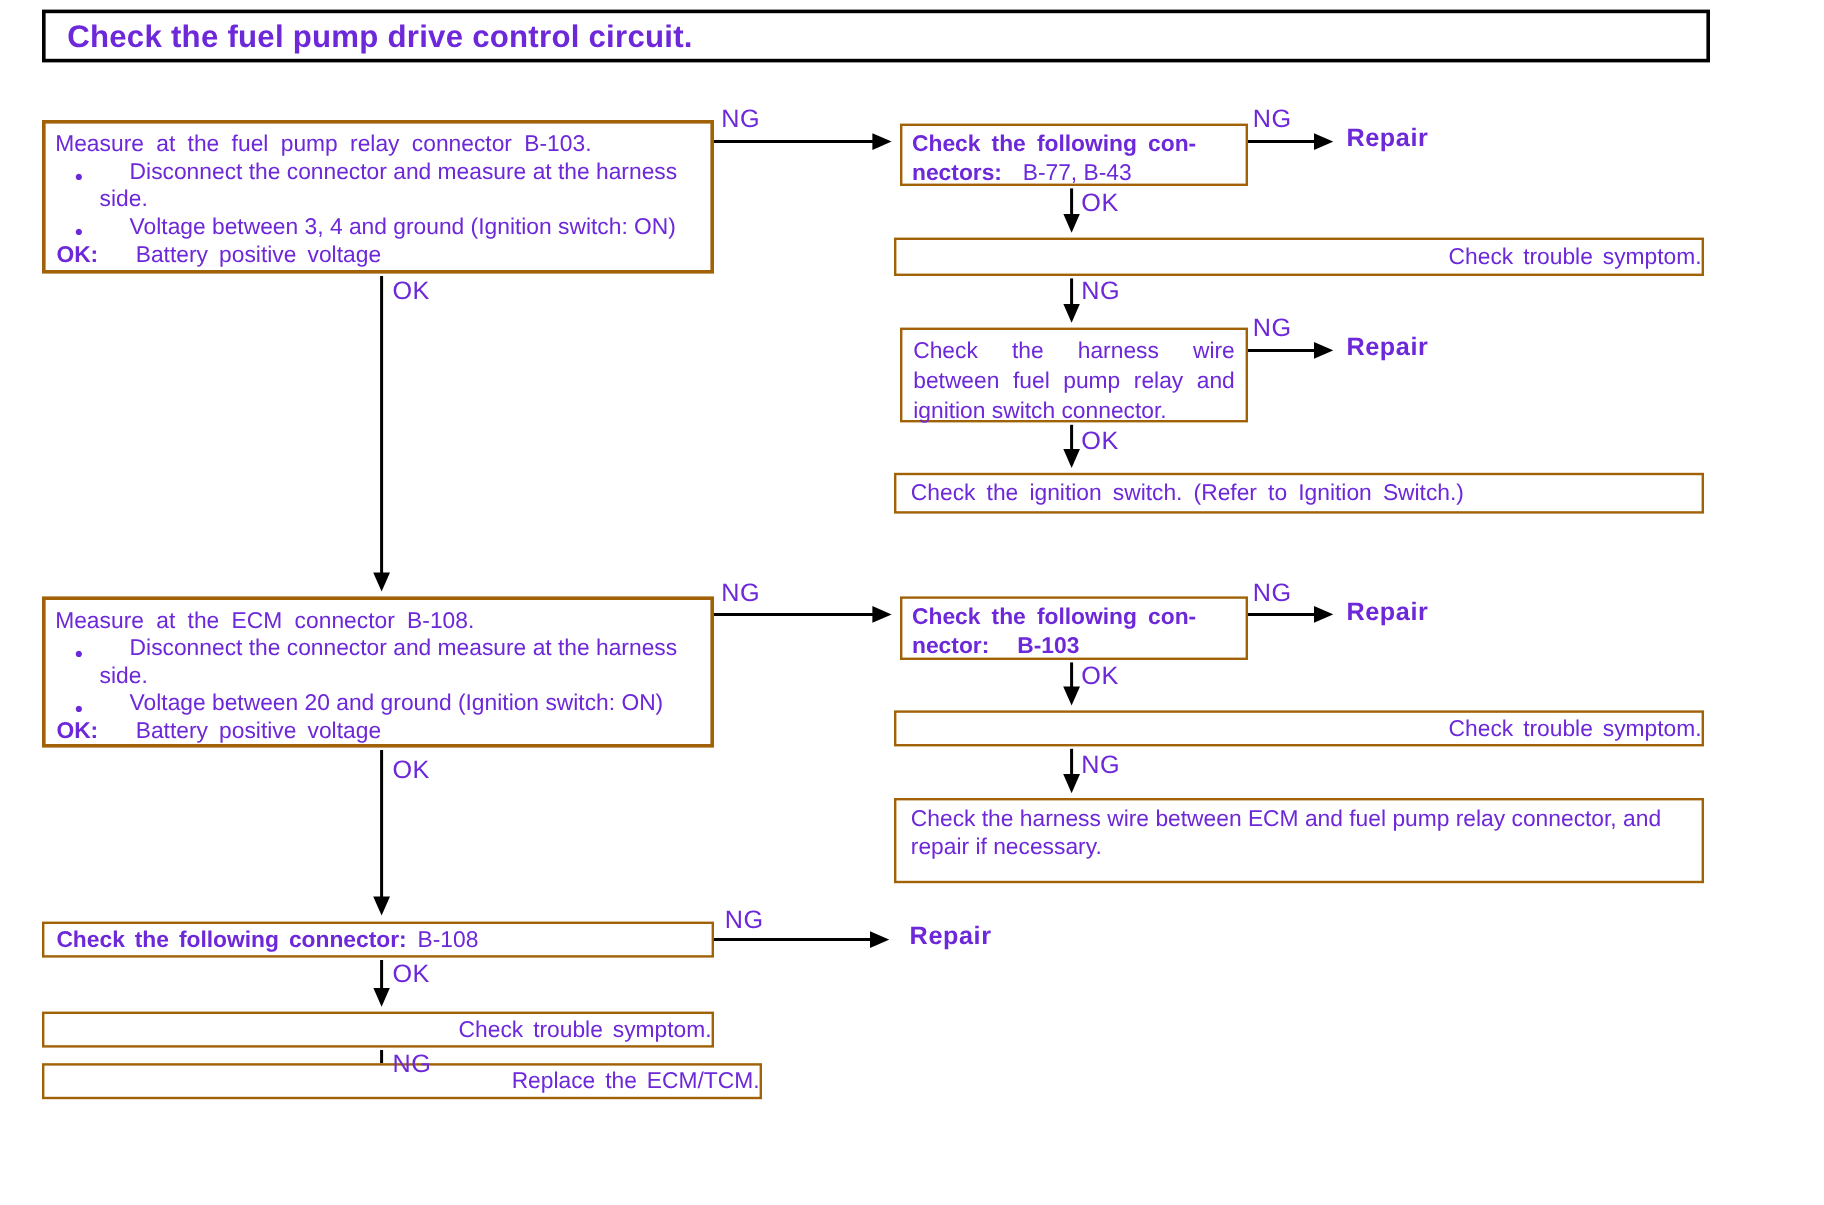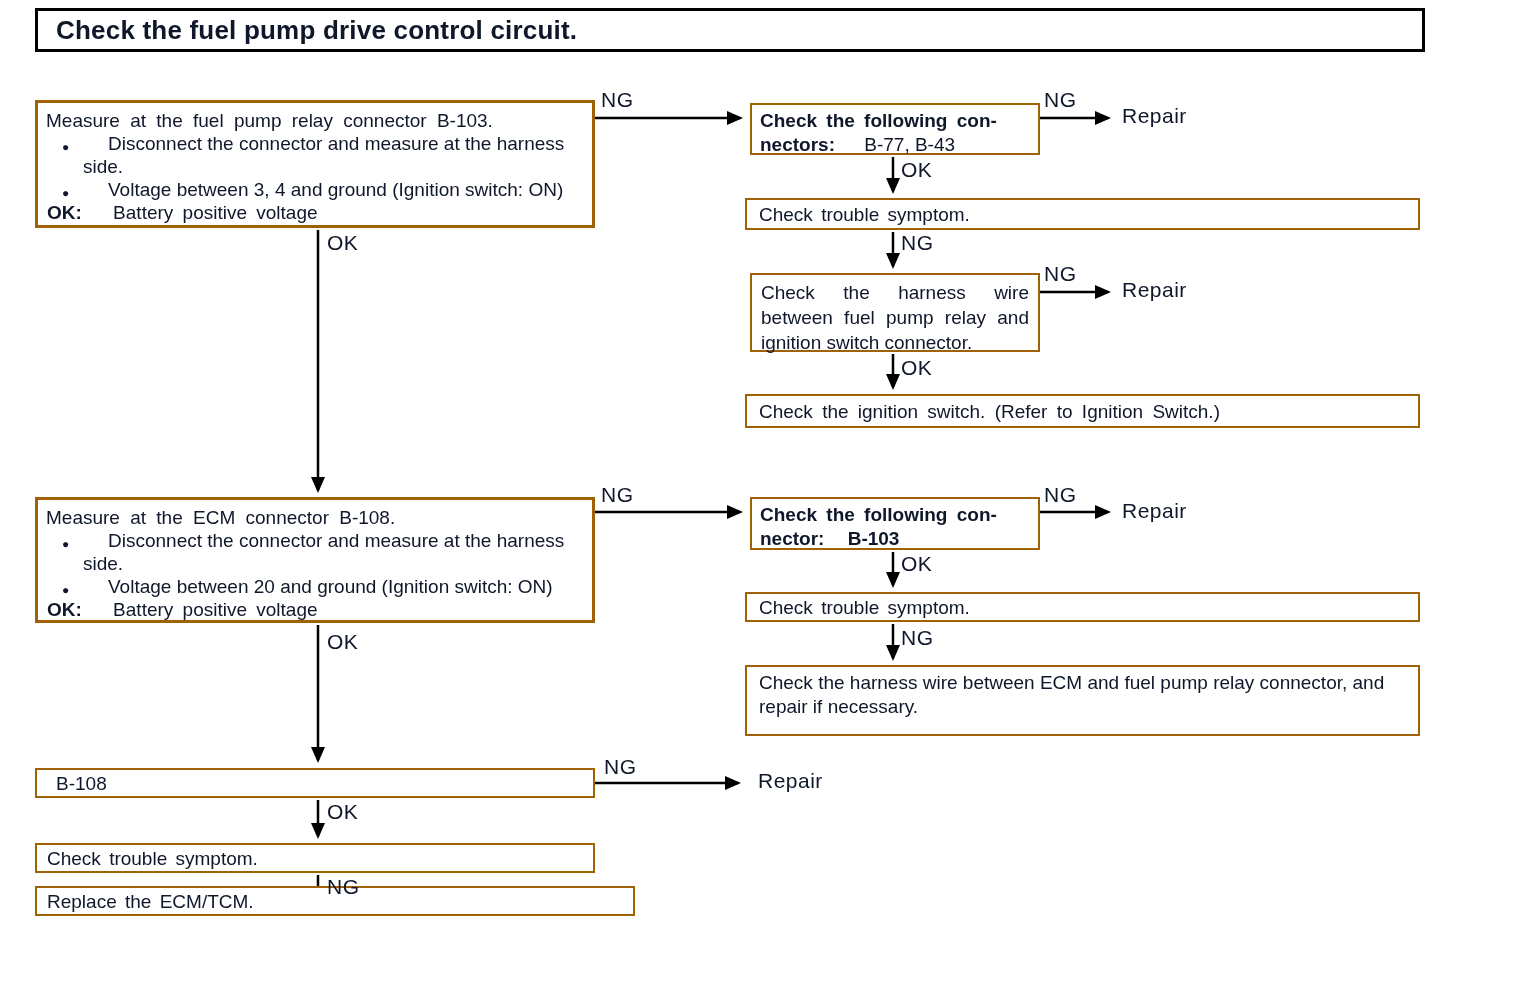--- a/index.html
+++ b/index.html
@@ -1,21 +1,21 @@
 <!DOCTYPE html>
 <html><head>
 <meta charset="utf-8">
 <style>
   html, body { margin: 0; padding: 0; background: #ffffff; }
   .canvas {
     position: relative;
     width: 1520px; height: 1004px;
     background: #ffffff;
     font-family: "Liberation Sans", sans-serif;
-    color: #0f172a;
+    color: #6d28d9;
     overflow: hidden;
   }
   .box {
     position: absolute;
     border: 2px solid #a16207;
     background: #fff;
     box-sizing: border-box;
     font-size: 19px;
     line-height: 23px;
   }
@@ -37,31 +37,31 @@
     position: absolute; left: 16px; top: 4px;
     font-size: 12px; text-indent: 0;
   }
   .ok-row { padding-left: 1px; }
   .ok-prefix { font-weight: bold; }
   .ok-value { margin-left: 26px; word-spacing: 4px; }
   .conn-box { padding: 4px 8px; line-height: 24px; }
   .conn-bold { font-weight: bold; word-spacing: 4px; }
   .conn-value { margin-left: 12px; }
   .wide-single { display: flex; align-items: center; padding-left: 12px; }
-  .ws3 { word-spacing: 3px; }
+  .ws3 { word-spacing: 3px; justify-content: flex-end; }
   .ws4 { word-spacing: 4px; }
   .justify { text-align: justify; padding: 5px 9px; line-height: 25px; }
   .two-line { padding: 4px 12px; line-height: 24px; }
   .single-line { display: flex; align-items: center; padding-left: 10px; }
   .edge {
     position: absolute;
     font-size: 21px;
     letter-spacing: 0.5px;
   }
-  .repair { font-weight: normal; }
+  .repair { font-weight: bold; }
   svg.connectors {
     position: absolute; left: 0; top: 0;
     pointer-events: none;
   }
 </style>
 </head>
 <body>
 
 <div class="canvas">
 
@@ -107,21 +107,21 @@
     <div class="ok-row">
       <span class="ok-prefix">OK:</span>
       <span class="ok-value">Battery positive voltage</span>
     </div>
   </div>
 
   <div class="box conn-box" style="left:750px; top:103px; width:290px; height:52px;">
     <div><span class="conn-bold">Check the following con-</span></div>
     <div>
       <span class="conn-bold">nectors:</span>
-      <span class="conn-value" style="margin-left:24px;">B-77, B-43</span>
+      <span class="conn-value" style="margin-left:12px;">B-77, B-43</span>
     </div>
   </div>
 
   <div class="box wide-single ws3" style="left:745px; top:198px; width:675px; height:32px;">
     <span>Check trouble symptom.</span>
   </div>
 
   <div class="box wide-single ws4" style="left:745px; top:394px; width:675px; height:34px;">
     <span>Check the ignition switch. (Refer to Ignition Switch.)</span>
   </div>
@@ -156,20 +156,21 @@
 
   <div class="box wide-single ws3" style="left:745px; top:592px; width:675px; height:30px;">
     <span>Check trouble symptom.</span>
   </div>
 
   <div class="box two-line" style="left:745px; top:665px; width:675px; height:71px;">
     <span>Check the harness wire between ECM and fuel pump relay connector, and repair if necessary.</span>
   </div>
 
   <div class="box single-line" style="left:35px; top:768px; width:560px; height:30px;">
+    <span class="conn-bold ws3">Check the following connector:</span>
     <span style="margin-left:9px;">B-108</span>
   </div>
 
   <div class="box single-line ws3" style="left:35px; top:843px; width:560px; height:30px;">
     <span>Check trouble symptom.</span>
   </div>
 
   <div class="box single-line ws3" style="left:35px; top:886px; width:600px; height:30px;">
     <span>Replace the ECM/TCM.</span>
   </div>

